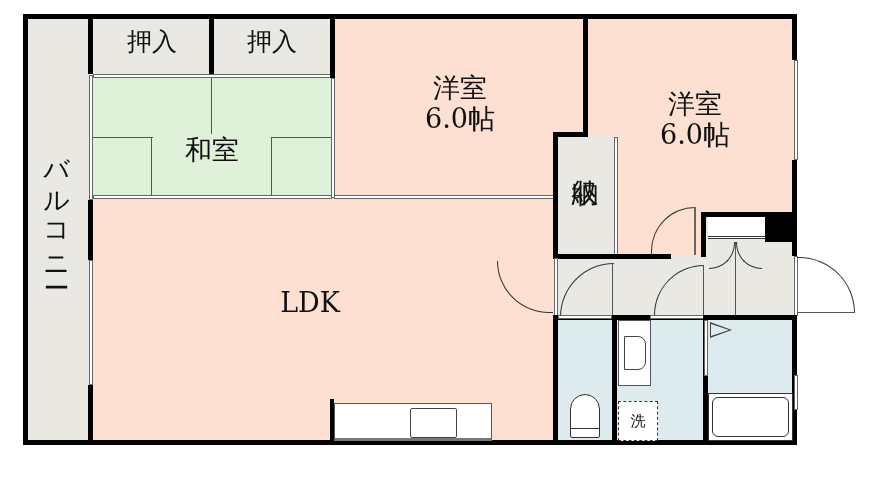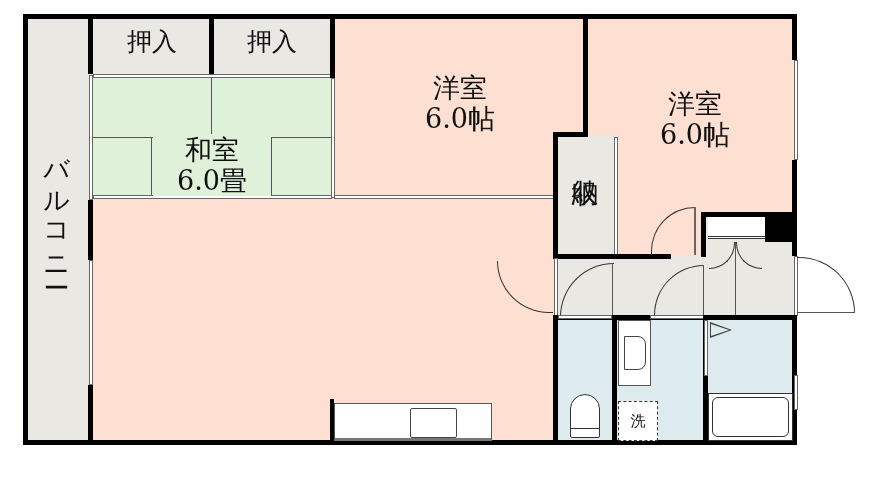--- a/index.html
+++ b/index.html
@@ -122,31 +122,31 @@
 
 <div class="label" style="left:93px;top:28px;width:118px;font-size:25px;">
   <span>押入</span>
 </div>
 <div class="label" style="left:213px;top:28px;width:118px;font-size:25px;">
   <span>押入</span>
 </div>
 
 <div class="label" style="left:153px;top:134px;width:118px;font-size:27px;background:#dff2d9;">
   <div>和室</div>
-  <div>6.0畳</div>
 </div>
 
 <div class="label" style="left:380px;top:72px;width:160px;font-size:27px;">
   <div>洋室</div>
   <div>6.0帖</div>
 </div>
 
 <div class="label" style="left:615px;top:88px;width:160px;font-size:27px;">
   <div>洋室</div>
   <div>6.0帖</div>
 </div>
 
 <div class="label" style="left:562px;top:158px;width:46px;font-size:27px;writing-mode:vertical-rl;line-height:46px;">
   <span>収納</span>
 </div>
 
 <div class="label" style="left:230px;top:287px;width:160px;font-size:27px;">
+  <div>LDK</div>
 </div>
 
 </body></html>

